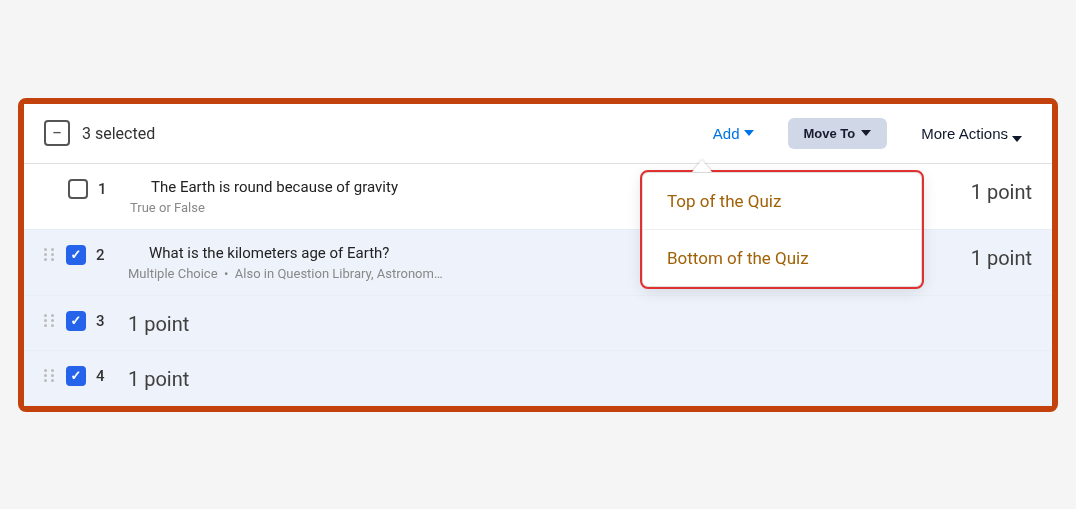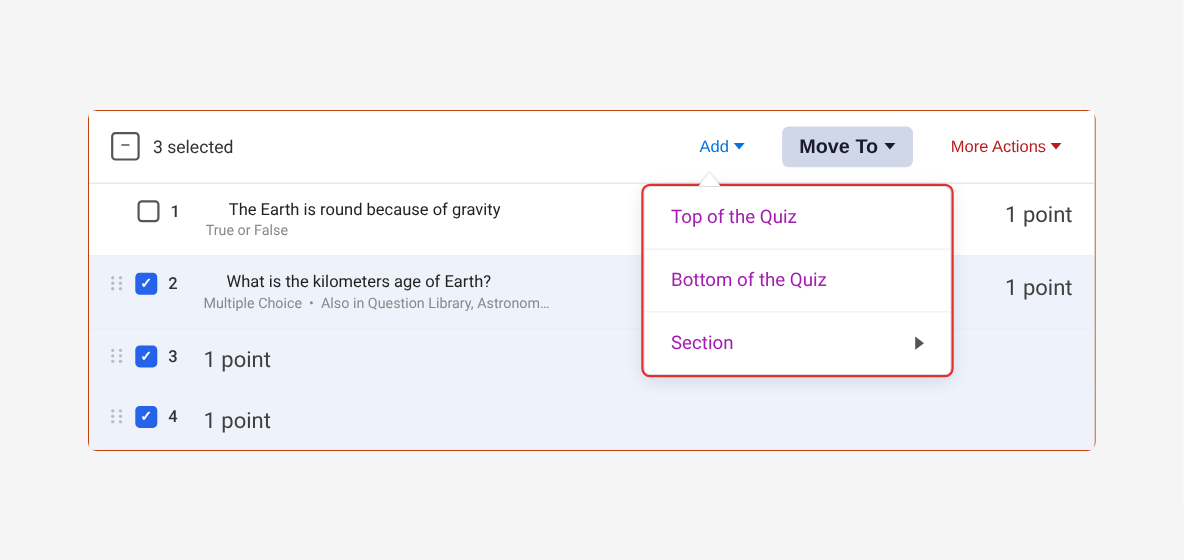--- a/index.html
+++ b/index.html
@@ -5,23 +5,23 @@
     * { box-sizing: border-box; margin: 0; padding: 0; }
     body {
       font-family: -apple-system, BlinkMacSystemFont, 'Segoe UI', Roboto, sans-serif;
       background: #f5f5f5;
       display: flex;
       justify-content: center;
       align-items: center;
       min-height: 100vh;
     }
     .container {
-      width: 916px;
-      background: #fff;
-      border: 1px solid #c2410c;
+      width: 1040px;
+      background: #fff;
+      border: 6px solid #c2410c;
       border-radius: 8px;
       overflow: visible;
       position: relative;
     }
     
     .header-bar {
       display: flex;
       align-items: center;
       padding: 14px 20px;
       border-bottom: 1px solid #e0e0e0;
@@ -67,37 +67,37 @@
       display: flex;
       align-items: center;
       gap: 4px;
       padding: 6px 10px;
     }
     .btn-move-to {
       background: #d0d8e8;
       border: none;
       border-radius: 6px;
       color: #1a1a2e;
-      font-size: 18px;
+      font-size: 13px;
       font-weight: 600;
       cursor: pointer;
       display: flex;
       align-items: center;
       gap: 6px;
       padding: 8px 16px;
       position: relative;
     }
     .btn-more-actions {
       background: none;
       border: none;
-      color: #b91c1c;
+      color: #0f172a;
       font-size: 15px;
       cursor: pointer;
       display: flex;
-      align-items: center;
+      align-items: flex-end;
       gap: 4px;
       padding: 6px 10px;
     }
     .chevron-down {
       display: inline-block;
       width: 0;
       height: 0;
       border-left: 5px solid transparent;
       border-right: 5px solid transparent;
       border-top: 6px solid currentColor;
@@ -124,21 +124,21 @@
       border-radius: 6px;
       box-shadow: 0 4px 16px rgba(0,0,0,0.12);
       min-width: 280px;
       overflow: hidden;
       outline: 2px solid #e03030;
       outline-offset: 0px;
     }
     .dropdown-item {
       padding: 18px 24px;
       font-size: 17px;
-      color: #a21caf;
+      color: #a16207;
       cursor: pointer;
       border-bottom: 1px solid #eee;
       display: flex;
       align-items: center;
       justify-content: space-between;
     }
     .dropdown-item:last-child {
       border-bottom: none;
     }
     .chevron-right {
@@ -262,24 +262,20 @@
 
     <div class="dropdown-wrapper">
       <div class="dropdown-arrow"></div>
       <div class="dropdown-menu">
         <div class="dropdown-item">
           <span>Top of the Quiz</span>
         </div>
         <div class="dropdown-item">
           <span>Bottom of the Quiz</span>
         </div>
-        <div class="dropdown-item">
-          <span>Section</span>
-          <span class="chevron-right"></span>
-        </div>
       </div>
     </div>
   </div>
 
   <div class="question-list">
 
     <div class="question-row">
       <div style="width:14px; flex-shrink:0;"></div>
       <div class="checkbox unchecked-box"></div>
       <span class="q-num">1</span>

